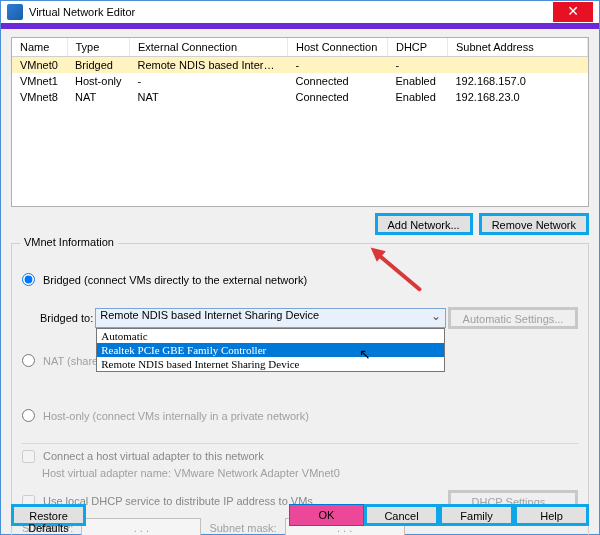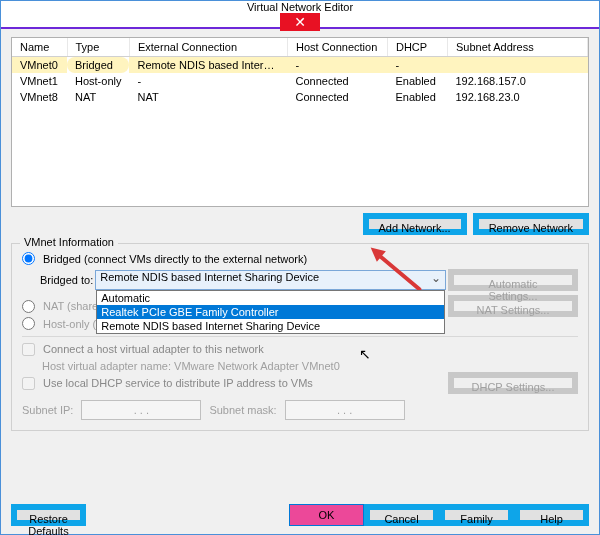--- a/index.html
+++ b/index.html
@@ -1,47 +1,47 @@
 <!DOCTYPE html>
 <html><head>
 <meta charset="utf-8">
 <style>
 * { box-sizing: border-box; font-family: "Segoe UI", Tahoma, sans-serif; font-size: 11px; }
 body { margin: 0; background: #fff; }
 .window { width: 600px; height: 535px; border: 1px solid #4a90d9; background: #f0f0f0; position: relative; }
-.titlebar { height: 28px; background: #fff; border-bottom: 2px solid #6d28d9; display: flex; align-items: center; padding: 0 6px; flex-direction: column; }
+.titlebar { height: 28px; background: #fff; border-bottom: 6px solid #6d28d9; display: flex; align-items: center; padding: 0 6px; }
 .title-icon { width: 16px; height: 16px; background: linear-gradient(135deg,#2e7dd6,#1a5fa8); border-radius: 2px; margin-right: 6px; }
 .title-text { flex: 1; color: #000; }
 .close-btn { width: 40px; height: 20px; background: #e81123; color: #fff; text-align: center; line-height: 18px; font-size: 14px; }
 .content { padding: 8px 10px; }
 .table-wrap { background: #fff; border: 1px solid #b0b0b0; height: 170px; position: relative; }
 table { width: 100%; border-collapse: collapse; }
 th { text-align: left; padding: 3px 8px; font-weight: normal; background: #fff; border-bottom: 1px solid #d0d0d0; border-right: 1px solid #e8e8e8; white-space: nowrap; }
 td { padding: 2px 8px; white-space: nowrap; overflow: hidden; text-overflow: ellipsis; }
 tr.selected td { background: #fff4bf; }
 .col-name { width: 55px; }
-.col-type { width: 60px; border-radius: 8px; }
+.col-type { width: 60px; }
 .col-ext { width: 158px; max-width: 158px; }
 .col-host { width: 100px; }
 .col-dhcp { width: 60px; }
 .btn-row { display: flex; justify-content: flex-end; gap: 6px; margin-top: 6px; }
-button { background: #e1e1e1; border: 6px solid #0ea5e9; padding: 3px 10px; height: 22px; cursor: pointer; }
+button { background: #e1e1e1; border: 3px solid #0ea5e9; padding: 3px 10px; height: 22px; cursor: pointer; }
 button:disabled { color: #a0a0a0; background: #efefef; border-color: #c8c8c8; }
 .group { border: 1px solid #d0d0d0; margin-top: 8px; padding: 8px 10px 10px; position: relative; }
 .group-title { position: absolute; top: -8px; left: 8px; background: #f0f0f0; padding: 0 4px; }
-.radio-row { display: flex; align-items: center; gap: 4px; margin: 0 0; }
+.radio-row { display: flex; align-items: center; gap: 4px; margin: 21px 0; }
 .radio-row input[type=radio] { margin: 0 4px 0 0; }
 .bridged-row { display: flex; align-items: center; gap: 2px; margin: 4px 0 4px 18px; position: relative; }
 .select-box { flex: 1; height: 20px; background: #e8f1fb; border: 1px solid #7aa7d8; padding: 0 18px 0 4px; display: flex; align-items: flex-start; position: relative; cursor: pointer; }
 .select-box::after { content: "⌄"; position: absolute; right: 4px; top: 0; font-size: 12px; color: #555; }
 .dropdown { position: absolute; top: 19px; left: 0; right: 0; background: #fff; border: 1px solid #767676; z-index: 10; }
-.dropdown div { padding: 1px 4px; cursor: pointer; }
+.dropdown div { padding: 1px 4px; cursor: pointer; font-family: Liberation Serif, serif; }
 .dropdown .hilite { background: #0078d7; color: #fff; }
 .right-btn { width: 130px; margin-left: auto; }
-.row-flex { display: flex; align-items: center; gap: 6px; }
+.row-flex { display: flex; align-items: center; gap: 6px; margin-top: 11px; }
 .check-row { display: flex; align-items: flex-start; gap: 4px; margin: 4px 0; color: #888; }
 .check-row input { margin: 0 4px 0 0; }
 .indent-text { margin-left: 20px; color: #a0a0a0; }
 .subnet-row { display: flex; align-items: center; gap: 8px; margin-top: 6px; color: #a0a0a0; }
 .ip-input { width: 120px; height: 20px; border: 1px solid #c0c0c0; background: #f5f5f5; padding: 0 4px; display: flex; align-items: center; justify-content: space-around; color: #a0a0a0; }
 .footer { position: absolute; bottom: 8px; left: 10px; right: 10px; display: flex; align-items: center; }
 .footer .spacer { flex: 1; }
 .footer button { width: 75px; }
 .ok-btn { border: 1px solid #0078d7; background: #ec4899; }
 .arrow { position: absolute; top: 249px; left: 374px; z-index: 5; }
@@ -126,21 +126,20 @@
           </div>
         </div>
         <button disabled="" class="right-btn">Automatic Settings...</button>
       </div>
 
       <div class="row-flex" style="margin-top:2px">
         <div class="radio-row disabled-text" style="flex:1">
           <input type="radio" style="">
           <span>NAT (shared</span>
         </div>
-        <button disabled="" class="right-btn">NAT Settings...</button>
       </div>
 
       <div class="radio-row disabled-text">
         <input type="radio" style="">
         <span>Host-only (connect VMs internally in a private network)</span>
       </div>
 
       <div style="height:1px;background:#d8d8d8;margin:6px 0"></div>
 
       <div class="check-row">

